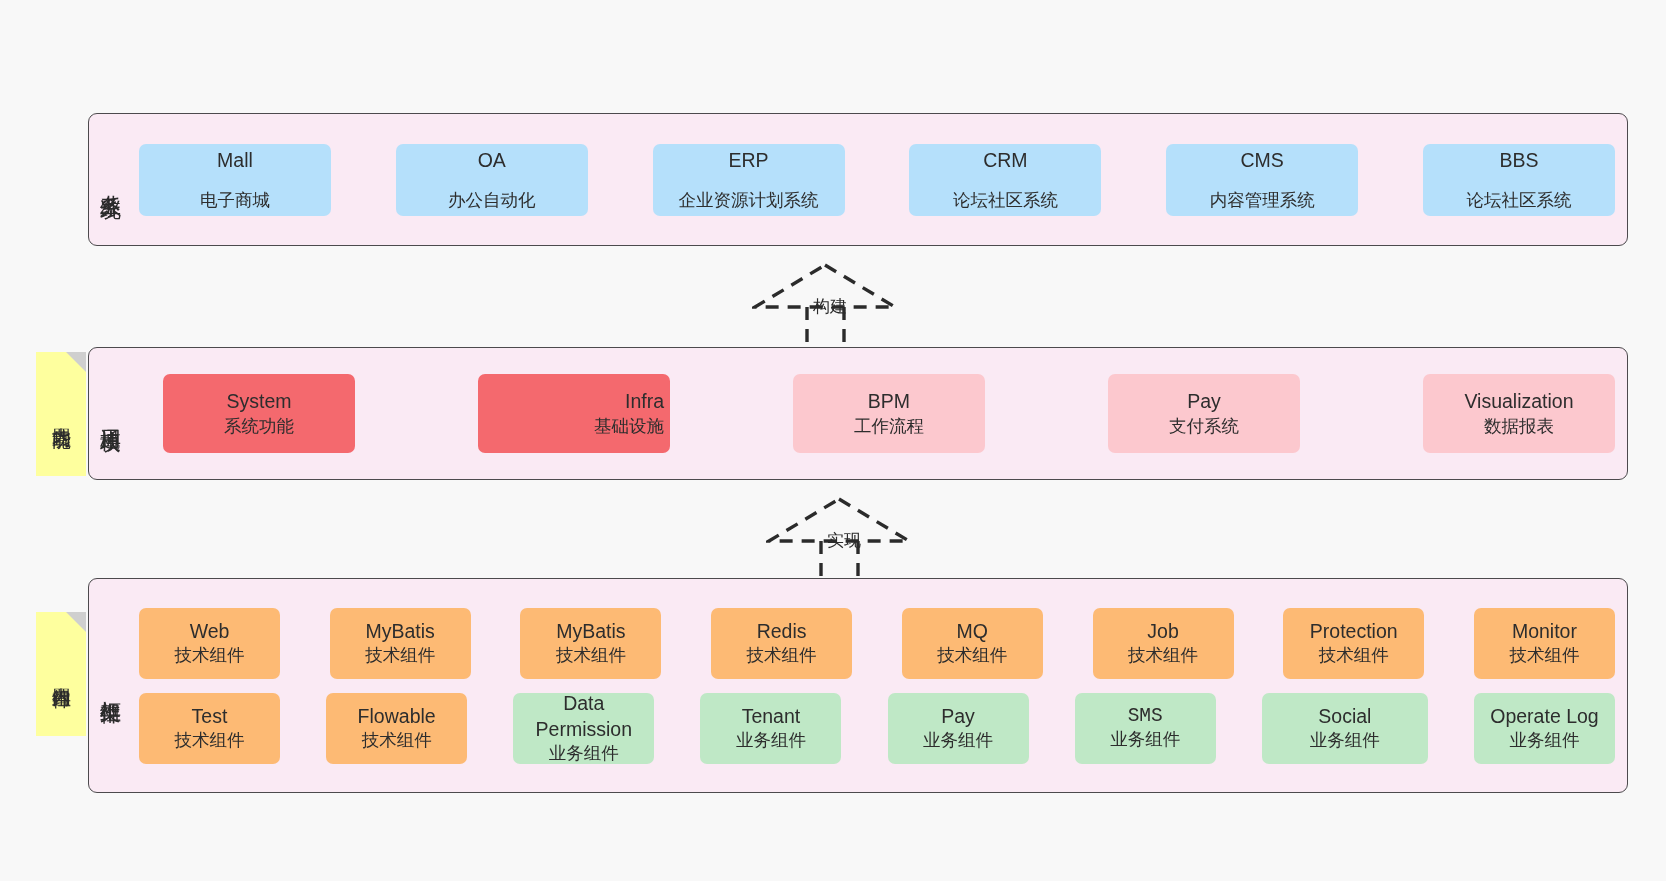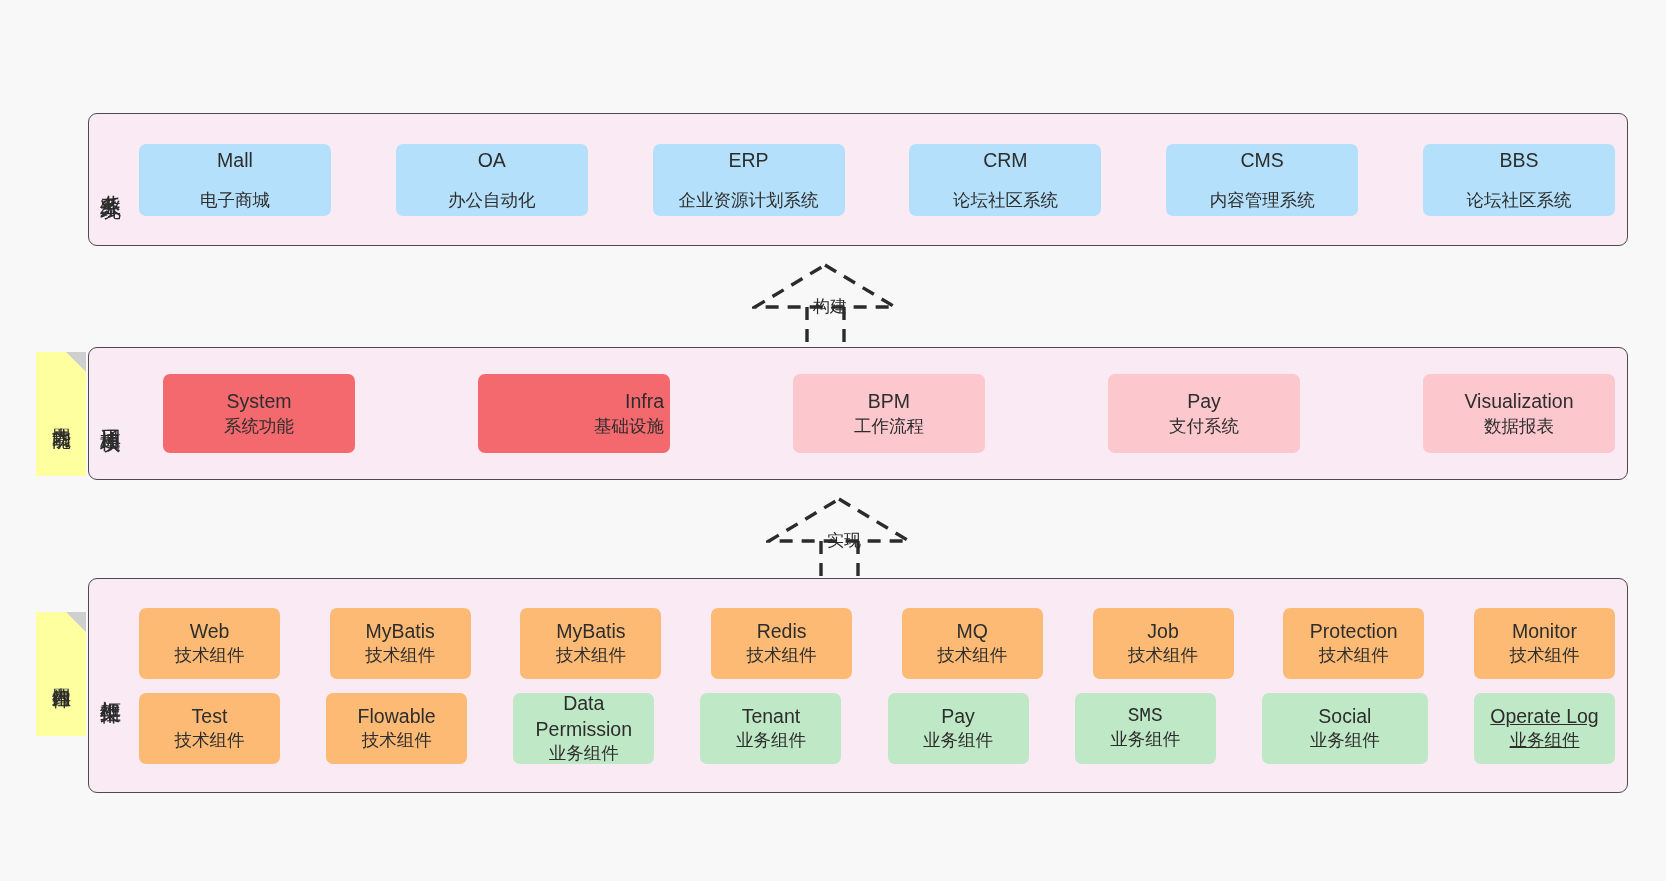--- a/index.html
+++ b/index.html
@@ -282,21 +282,21 @@
           <span class="t2">业务组件</span>
         </div>
         <div class="card c-green-soft" style="width:141px;height:71px;font-family:Liberation Mono, monospace;">
           <span class="t1">SMS</span>
           <span class="t2">业务组件</span>
         </div>
         <div class="card c-green-soft" style="width:166px;height:71px;">
           <span class="t1">Social</span>
           <span class="t2">业务组件</span>
         </div>
-        <div class="card c-green-soft" style="width:141px;height:71px;text-decoration:underline;">
+        <div class="card c-green-soft" style="width:141px;height:71px;">
           <span class="t1">Operate Log</span>
           <span class="t2">业务组件</span>
         </div>
       </div>
 
     </div>
   </div>
 
 </div>
 

